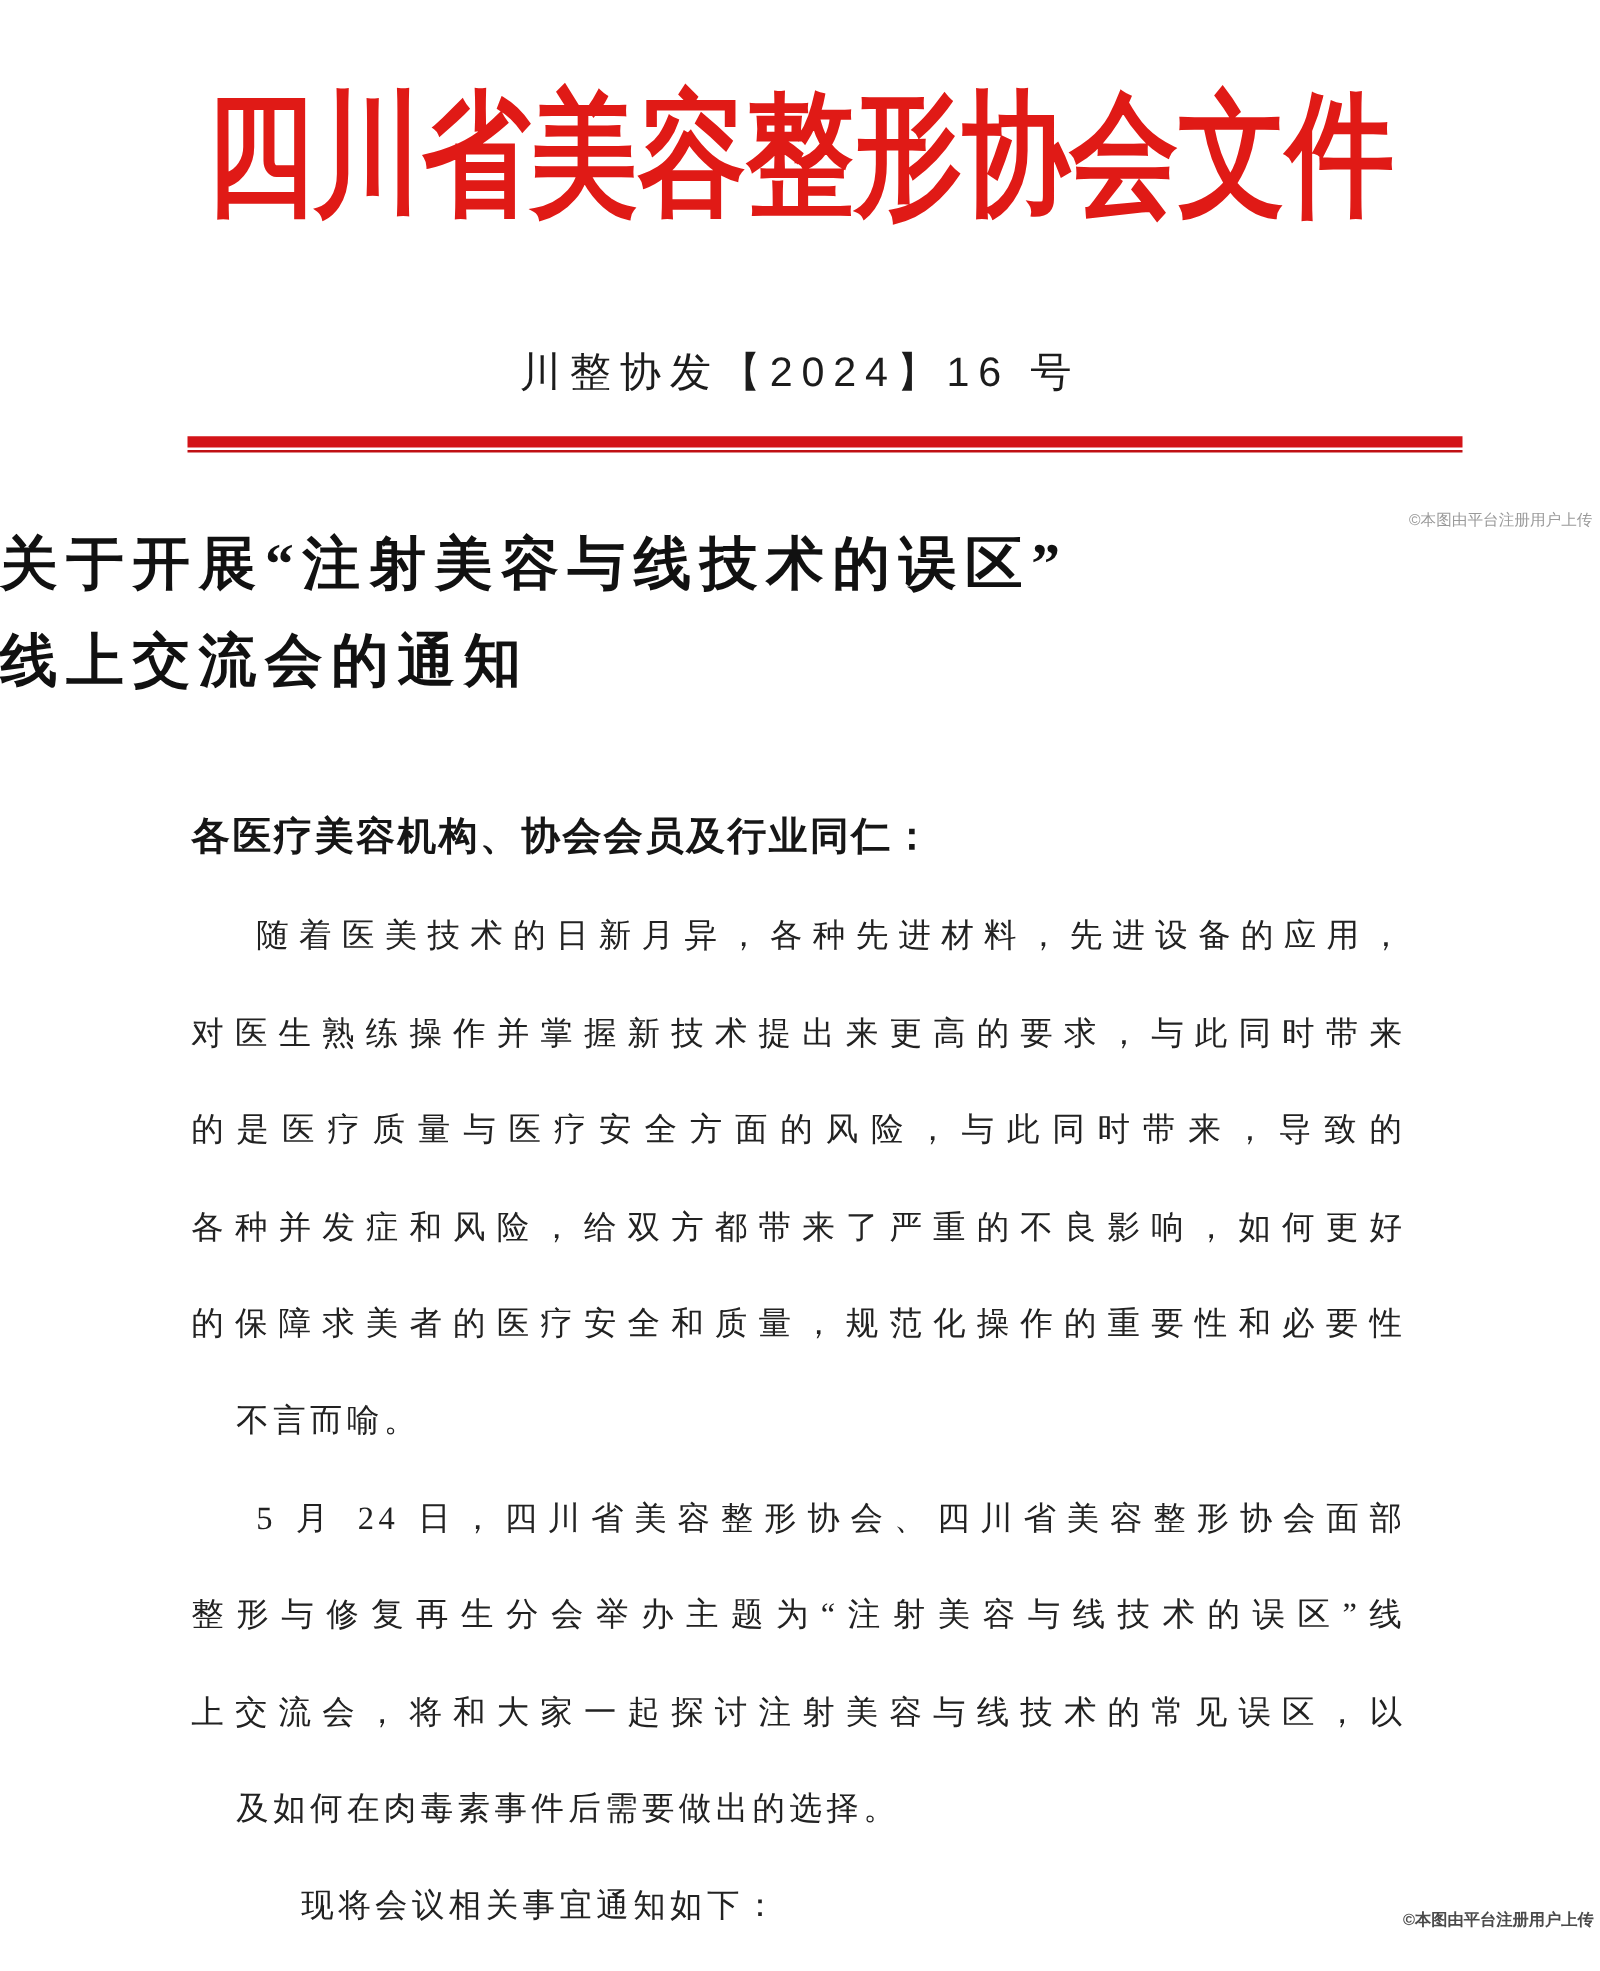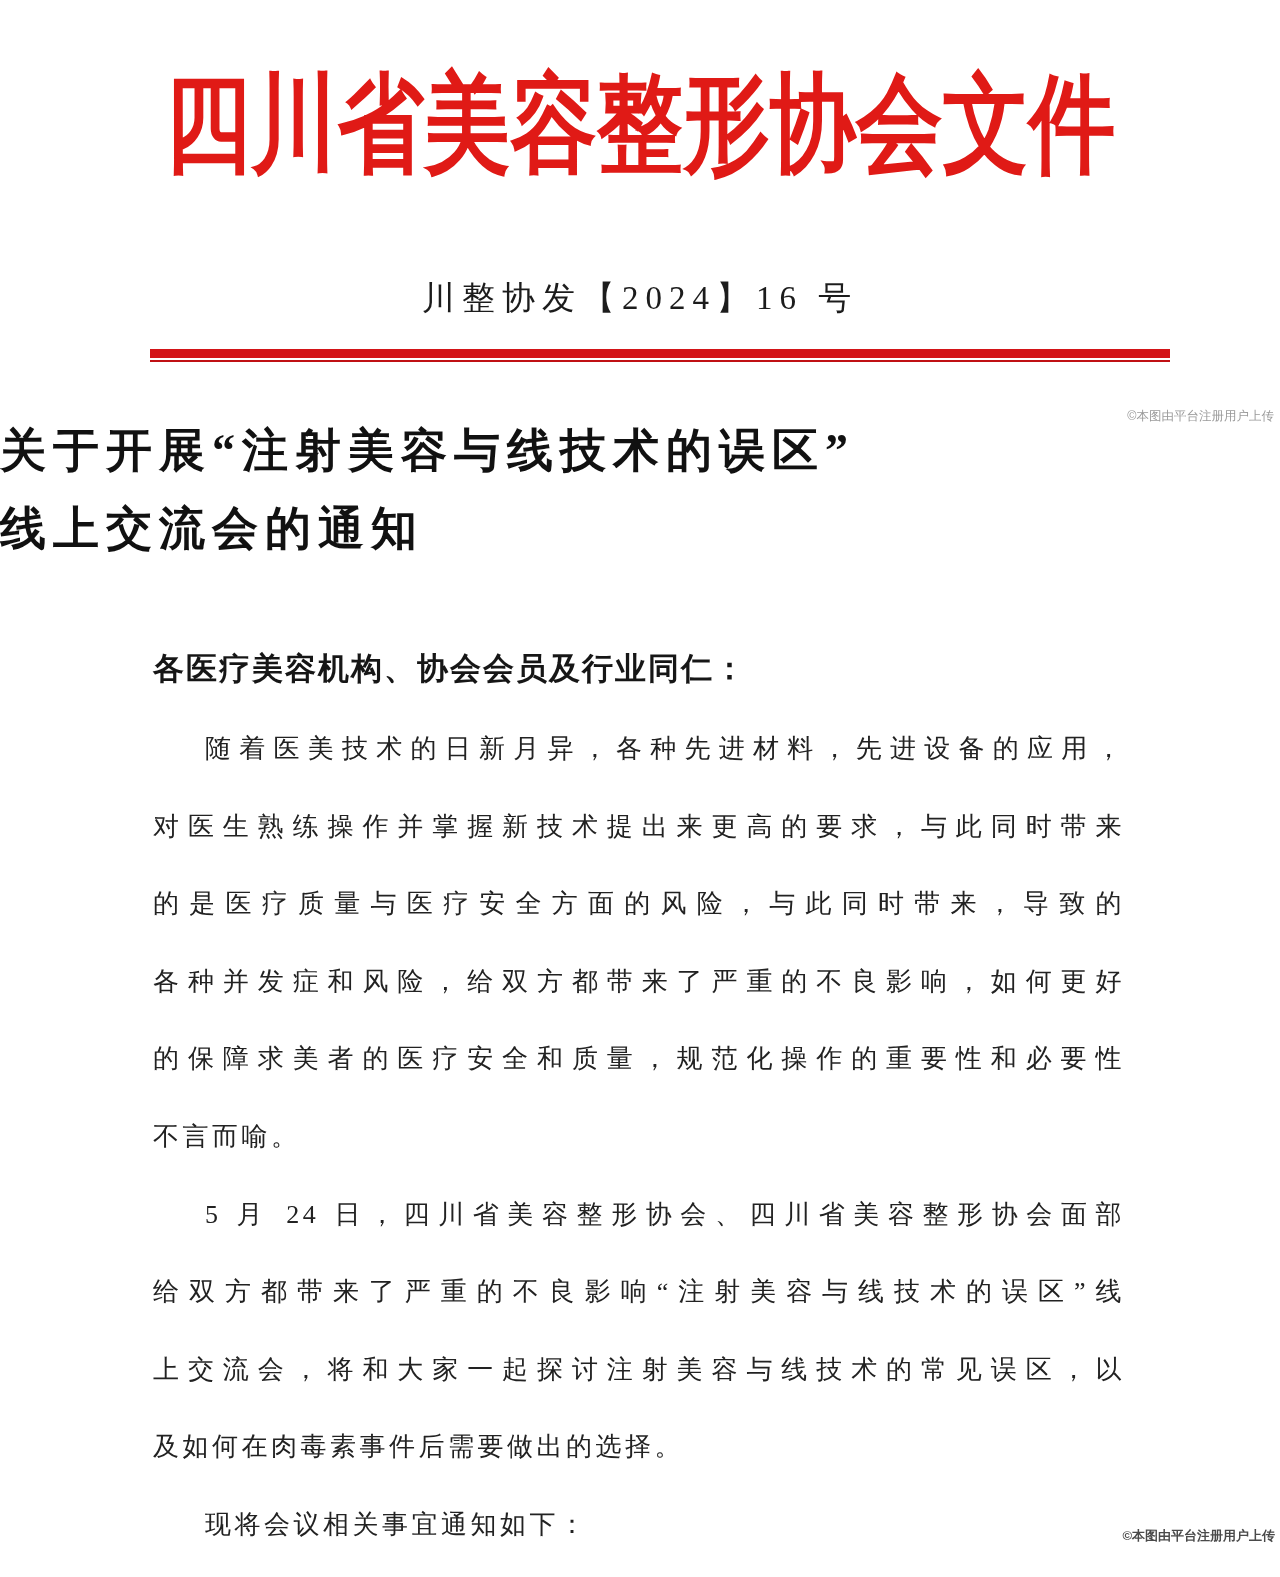--- a/index.html
+++ b/index.html
@@ -32,21 +32,21 @@
 
   .doc-number {
     position: absolute;
     top: 276px;
     left: 0;
     width: 100%;
     text-align: center;
     font-size: 33px;
     color: #1c1c1c;
     letter-spacing: 7px;
-    font-family: Liberation Serif, serif;
+    font-family: Liberation Sans, sans-serif;
   }
 
   .red-rule {
     position: absolute;
     left: 150px;
     right: 110px;
     top: 349px;
   }
   .red-rule .thick { height: 9px; background: #d31418; }
   .red-rule .thin  { height: 2px; background: #c01014; margin-top: 2px; }
@@ -87,21 +87,21 @@
     font-family: "Liberation Serif", "DejaVu Serif", serif;
   }
   .bl {
     height: 77.6px;
     line-height: 77.6px;
     letter-spacing: 3.5px;
     text-align: justify;
     text-align-last: justify;
     white-space: nowrap;
   }
-  .bl.last { text-align-last: left; }
+  .bl.last { text-align-last: left; margin-left: 36px; }
   .bl.indent { text-indent: 2em; }
 
   .watermark-top {
     position: absolute;
     top: 408px;
     right: 6px;
     font-size: 12.5px;
     color: #9a9a9a;
     font-family: "Liberation Sans", "DejaVu Sans", sans-serif;
   }
@@ -138,21 +138,21 @@
   <div class="salutation">各医疗美容机构、协会会员及行业同仁：</div>
 
   <div class="body-text">
     <div class="bl indent">随着医美技术的日新月异，各种先进材料，先进设备的应用，</div>
     <div class="bl">对医生熟练操作并掌握新技术提出来更高的要求，与此同时带来</div>
     <div class="bl">的是医疗质量与医疗安全方面的风险，与此同时带来，导致的</div>
     <div class="bl">各种并发症和风险，给双方都带来了严重的不良影响，如何更好</div>
     <div class="bl">的保障求美者的医疗安全和质量，规范化操作的重要性和必要性</div>
     <div class="bl last">不言而喻。</div>
     <div class="bl indent">5 月 24 日，四川省美容整形协会、四川省美容整形协会面部</div>
-    <div class="bl">给双方都带来了严重的不良影响“注射美容与线技术的误区”线</div>
+    <div class="bl">整形与修复再生分会举办主题为“注射美容与线技术的误区”线</div>
     <div class="bl">上交流会，将和大家一起探讨注射美容与线技术的常见误区，以</div>
     <div class="bl last">及如何在肉毒素事件后需要做出的选择。</div>
     <div class="bl last indent">现将会议相关事宜通知如下：</div>
   </div>
 
   <div class="watermark-top">©本图由平台注册用户上传</div>
 
   <div class="watermark-bottom">©本图由平台注册用户上传</div>
 
 </div>

